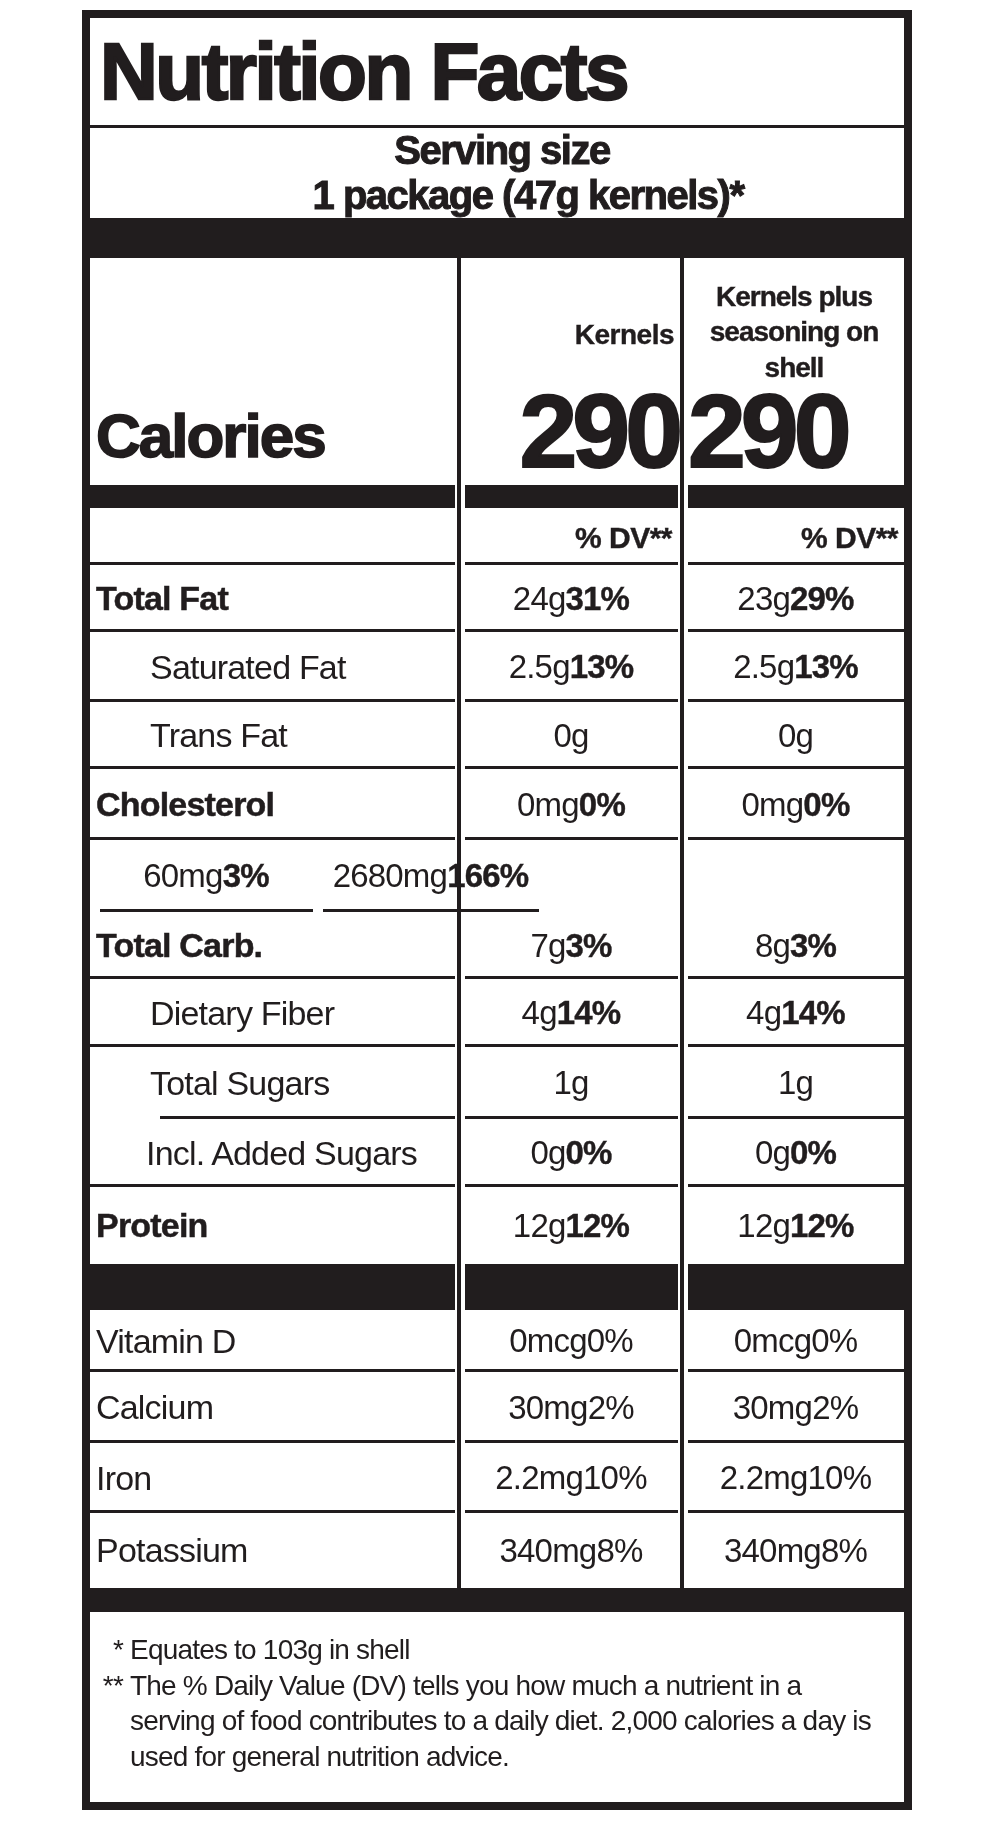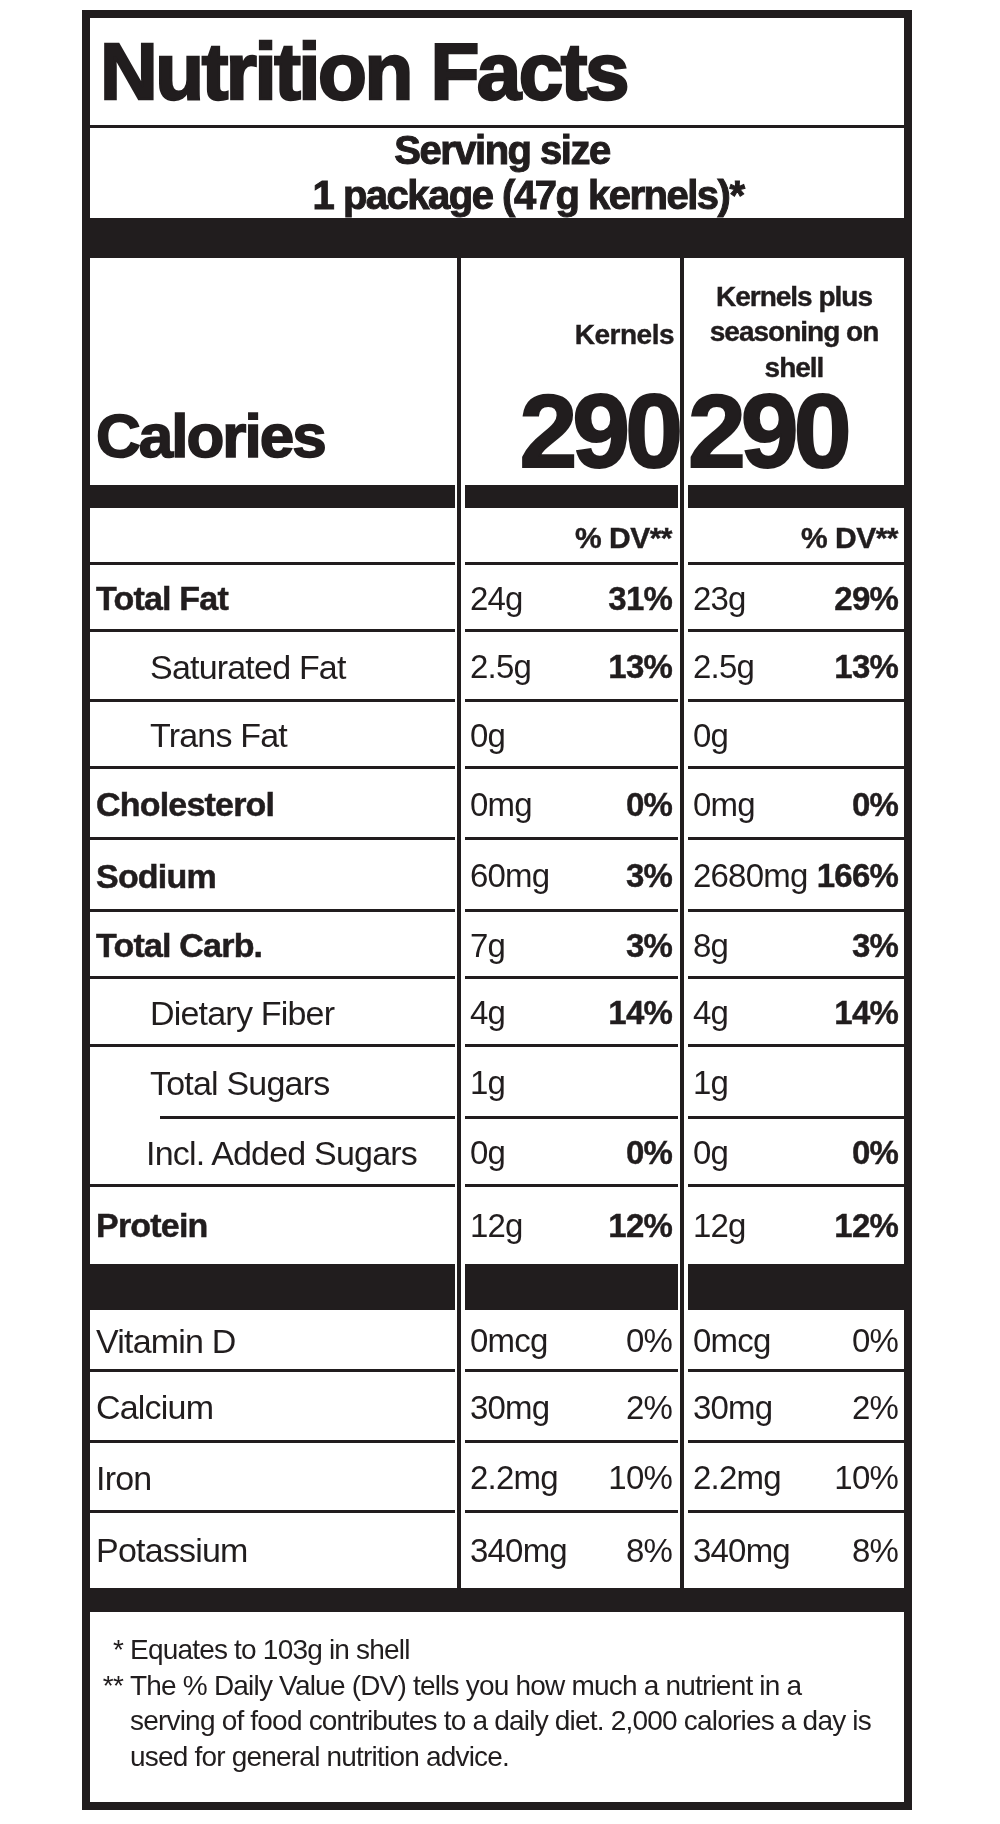--- a/index.html
+++ b/index.html
@@ -61,21 +61,21 @@
   .ln-indent::after { left:70px; }
 
   .dv-row { height:57px; }
   .dv-row .cell { align-items:flex-end; }
   .dvh { width:100%; text-align:right; font-size:30px; font-weight:700; letter-spacing:-0.5px;
          -webkit-text-stroke:0.4px var(--ink); padding:0 6px 10px 0; }
 
   .nm { font-size:34px; letter-spacing:-0.8px; padding-left:6px; white-space:nowrap; }
   .nm.bold { font-weight:700; -webkit-text-stroke:0.5px var(--ink); }
   .nm.ind1 { padding-left:60px; } .nm.ind2 { padding-left:56px; }
-  .val { display:flex; justify-content:space-between; align-items:center; width:100%;
+  .val { display:flex; justify-content:center; align-items:center; width:100%;
          padding:0 6px 0 5px; font-size:33px; letter-spacing:-0.8px; }
   .dv { font-weight:700; -webkit-text-stroke:0.4px var(--ink); }
   .dv.reg { font-weight:400; -webkit-text-stroke:0; }
 
   
   .footnotes { padding:20px 0 0 6px; font-size:28px; letter-spacing:-0.8px; line-height:1.27; }
   .fn { display:flex; }
   .fn .fn-marker { width:34px; flex:none; text-align:right; padding-right:7px; }
   .fn .fn-text { width:742px; }
 </style>
@@ -195,23 +195,20 @@
             </div>
           <div class="cell c2 ln">
               <div class="val">
                 <span class="amt">0mg</span>
                 <span class="dv">0%</span>
               </div>
             </div>
         </div>
 
         <div class="row" style="height:72px">
-          <div class="cell c0 ln">
-              <span class="nm bold">Sodium</span>
-            </div>
           <div class="cell c1 ln">
               <div class="val">
                 <span class="amt">60mg</span>
                 <span class="dv">3%</span>
               </div>
             </div>
           <div class="cell c2 ln">
               <div class="val">
                 <span class="amt">2680mg</span>
                 <span class="dv">166%</span>

